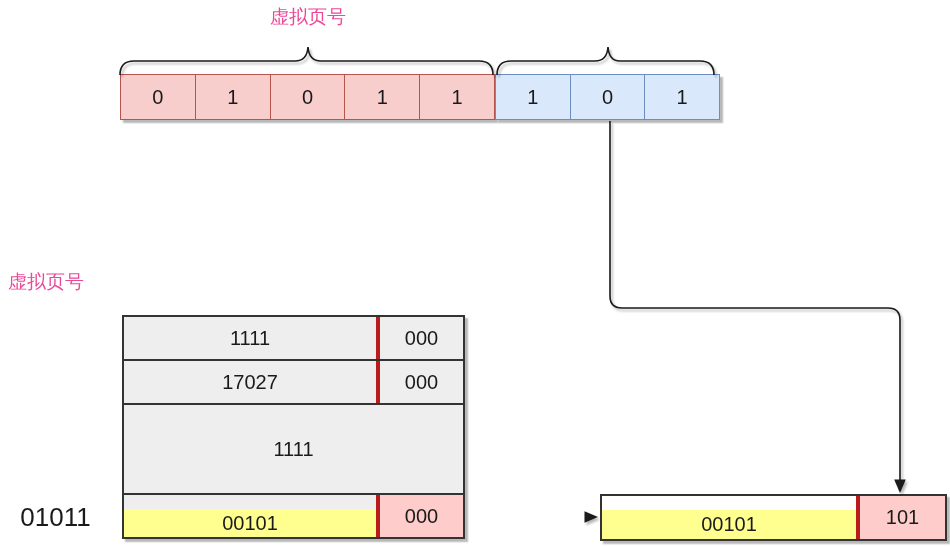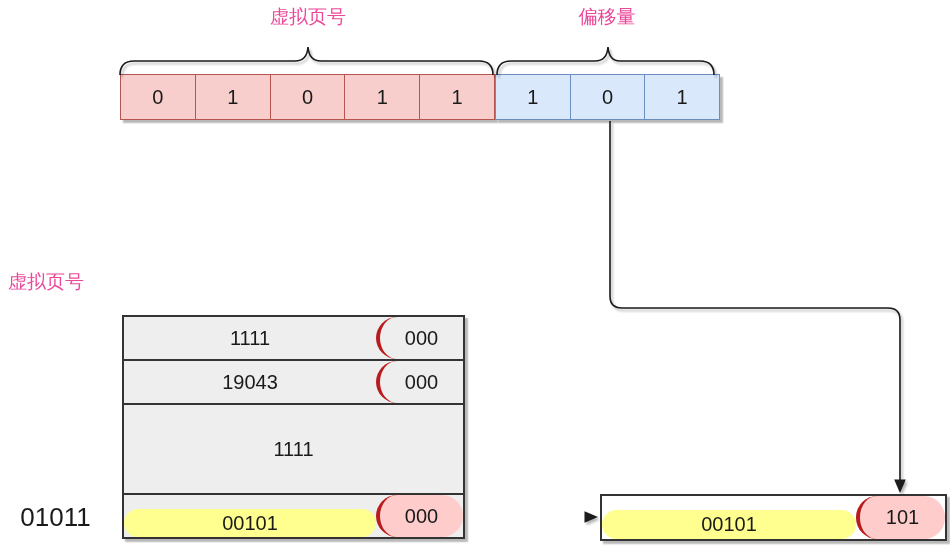--- a/index.html
+++ b/index.html
@@ -26,21 +26,21 @@
   .shadow{box-shadow:3px 3px 1.5px #b9b9b9;}
   
   .ptable{
     position:absolute;left:122px;top:315px;width:343px;height:224px;
     border:2px solid #333;background:#eeeeee;box-sizing:border-box;
   }
   .prow{display:flex;box-sizing:border-box;}
   .prow + .prow{border-top:2px solid #333;}
   .pcell{
     display:flex;align-items:center;justify-content:center;
-    font-size:20px;box-sizing:border-box;border-radius:21px;
+    font-size:20px;box-sizing:border-box;
   }
   .pcell.main{width:252px;}
   .pcell.flags{flex:1;border-left:4px solid #b91c1c;}
   .pcell.full{width:100%;}
   .bg-yellow{background:#ffff8f;margin-top:14px;}
   .bg-pink{background:#ffcccc;}
   
   .physbox{
     position:absolute;left:600px;top:494px;width:347px;height:47px;
     border:2px solid #333;box-sizing:border-box;display:flex;
@@ -53,21 +53,20 @@
   }
   
   .overlay{position:absolute;left:0;top:0;z-index:5;pointer-events:none;}
 </style>
 </head>
 <body>
 
 <div class="stage">
 
   <div class="lbl" style="left:158px;top:5px;width:300px">虚拟页号</div>
-  <div class="lbl" style="left:457px;top:5px;width:300px">偏移量</div>
 
   <div class="bitgroup pink shadow">
     <div class="bit">0</div>
     <div class="bit">1</div>
     <div class="bit">0</div>
     <div class="bit">1</div>
     <div class="bit">1</div>
   </div>
   <div class="bitgroup blue shadow">
     <div class="bit">1</div>
@@ -78,21 +77,21 @@
   <div class="lbl" style="left:8px;top:270px;text-align:left">虚拟页号</div>
 
   <div class="lookup">01011</div>
 
   <div class="ptable shadow">
     <div class="prow" style="height:42px">
       <div class="pcell main">1111</div>
       <div class="pcell flags">000</div>
     </div>
     <div class="prow" style="height:44px">
-      <div class="pcell main">19043</div>
+      <div class="pcell main">17027</div>
       <div class="pcell flags">000</div>
     </div>
     <div class="prow" style="height:90px">
       <div class="pcell full">1111</div>
     </div>
     <div class="prow" style="height:44px">
       <div class="pcell main bg-yellow">00101</div>
       <div class="pcell flags bg-pink">000</div>
     </div>
   </div>

